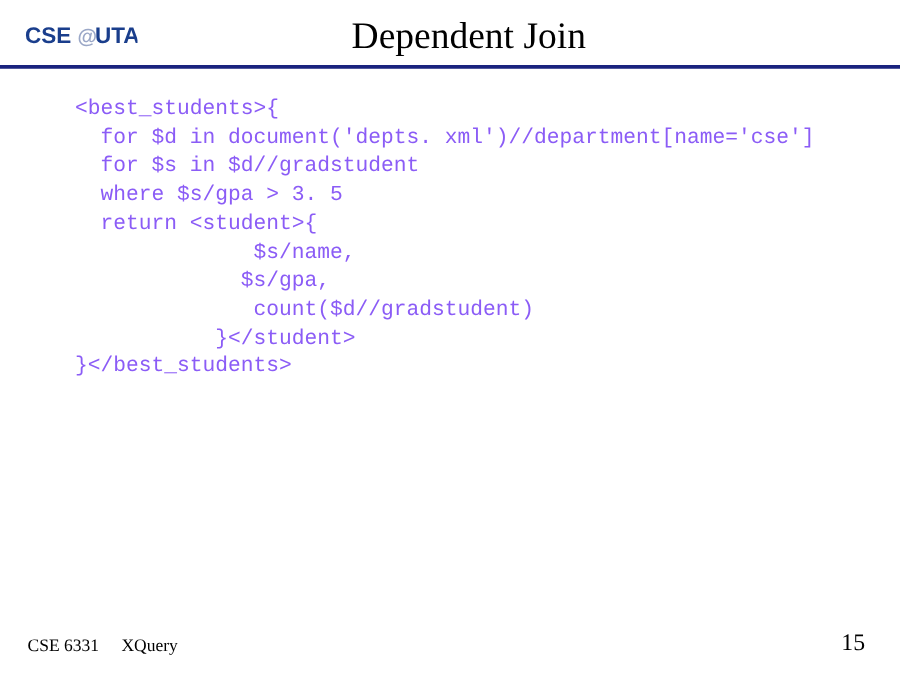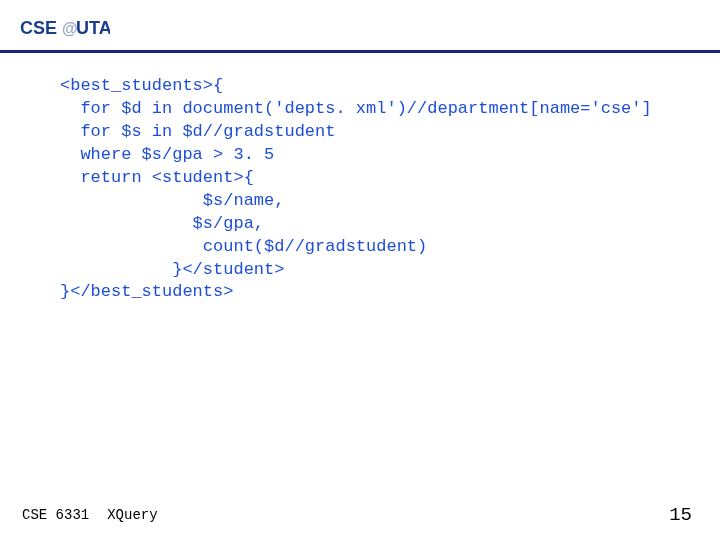--- a/index.html
+++ b/index.html
@@ -35,32 +35,32 @@
   .rule {
     height: 3px;
     background: #1a237e;
     margin: 6px 0 0 0;
   }
   .content {
     padding: 22px 40px 0 60px;
     font-family: "Courier New", Courier, monospace;
     font-size: 17px;
     line-height: 1.35;
-    color: #1d4ed8;
+    color: #8b5cf6;
     white-space: pre;
   }
   .footer {
     position: absolute;
     bottom: 14px;
     left: 0;
     right: 0;
     display: flex;
-    align-items: center;
+    align-items: flex-end;
     padding: 0 28px 0 22px;
-    font-family: Liberation Mono, monospace;
+    font-family: Liberation Serif, serif;
     font-size: 14px;
     color: #000;
   }
   .footer .course { margin-right: 18px; }
   .footer .author { margin-right: 18px; }
   .footer .topic  { }
   .footer .pagenum {
     margin-left: auto;
     font-size: 19px;
   }
@@ -69,20 +69,21 @@
 <body>
 
 <div class="header">
   <div class="logo">
     <svg width="90" height="32" viewBox="0 0 90 32">
       <text x="0" y="22" font-family="Arial, sans-serif" font-weight="bold" font-size="18" fill="#1a3e8c">CSE</text>
       <text x="42" y="22" font-family="Arial, sans-serif" font-weight="bold" font-size="16" fill="#9aa7c7">@</text>
       <text x="56" y="22" font-family="Arial, sans-serif" font-weight="bold" font-size="18" fill="#1a3e8c">UTA</text>
     </svg>
   </div>
+  <div class="title">Dependent Join</div>
 </div>
 
 <div class="rule"></div>
 
 <div class="content"><span>&lt;best_students&gt;{</span>
 <span>  for $d in document('depts. xml')//department[name='cse']</span>
 <span>  for $s in $d//gradstudent</span>
 <span>  where $s/gpa &gt; 3. 5</span>
 <span>  return &lt;student&gt;{</span>
 <span>              $s/name,</span>

